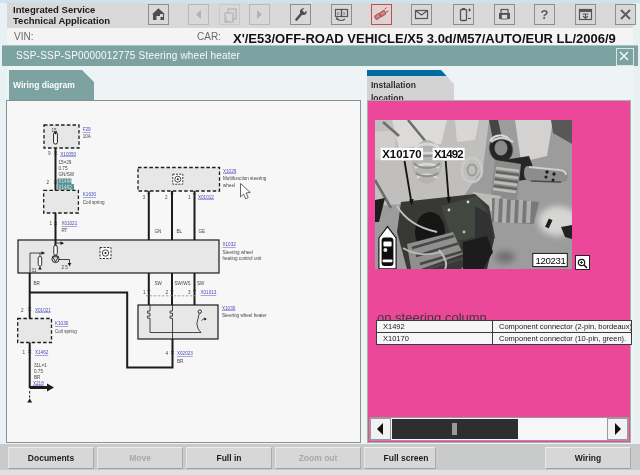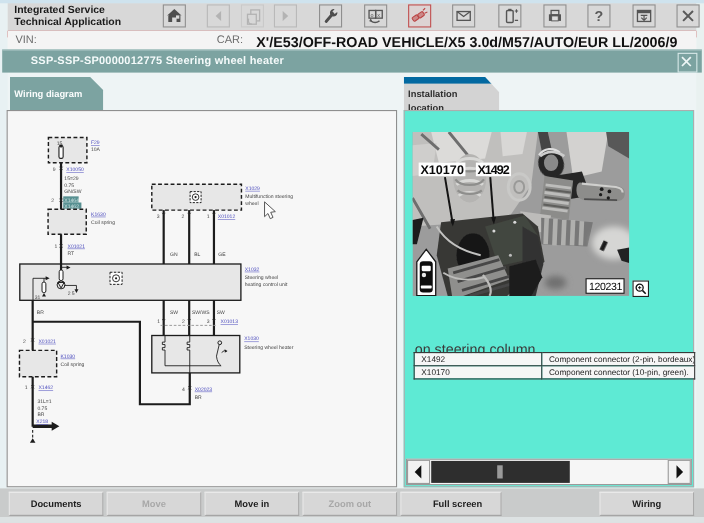--- a/index.html
+++ b/index.html
@@ -16,30 +16,30 @@
 .tbtn{position:absolute;top:2px;width:21px;height:21px;background:#d8d8d8;border:1px solid #8f8f8f;box-sizing:border-box;}
 .tbtn.dis{border-color:#b9b9b9;}
 .tbtn.red{border-color:#c05050;background:#ddd3d3;}
 .tbtn svg{position:absolute;left:0;top:0;}
 
 #vinrow{left:7px;top:28px;width:626px;height:17px;background:#f4f4f4;}
 #vinrow .lbl{color:#6a6a6a;font-size:10px;}
 #carline{font-size:13px;color:#111;font-weight:bold;}
 
 #tealbar{left:2px;top:45px;width:636px;height:20px;background:#7ca3a1;border-top:1px solid #a8c4c2;}
-#tealbar .t{position:absolute;left:26px;top:4px;color:#f4fafa;font-size:10px;font-weight:bold;letter-spacing:0.2px;}
+#tealbar .t{position:absolute;left:14px;top:4px;color:#f4fafa;font-size:10px;font-weight:normal;letter-spacing:0.2px;}
 #tclose{left:614px;top:2px;width:16px;height:16px;border:1px solid #d8e8e8;}
 
 #tab1{left:9px;top:70px;width:85px;height:31px;background:#7ca3a1;clip-path:polygon(0 0,73px 0,85px 12px,85px 31px,0 31px);}
 #tab1 .t{position:absolute;left:4px;top:10px;color:#fbfdfd;font-size:8.5px;font-weight:bold;}
 #tab2{left:367px;top:70px;width:87px;height:31px;background:#d3d3d3;clip-path:polygon(0 0,74px 0,87px 14px,87px 31px,0 31px);border-top:6px solid #0369a1;}
 #tab2 .t{position:absolute;left:4px;top:3px;color:#2e2e2e;font-size:8.5px;font-weight:bold;line-height:12.5px;}
 
 #lpanel{left:6px;top:100px;width:355px;height:343px;background:#f7f7f7;border:1px solid #8f8f8f;box-sizing:border-box;}
-#rpanel{left:367px;top:100px;width:264px;height:343px;background:#5eead4;border:1px solid #adadad;box-sizing:border-box;}
+#rpanel{left:367px;top:100px;width:264px;height:343px;background:#ec4899;border:1px solid #adadad;box-sizing:border-box;}
 
 #onsteer{left:9px;top:209px;font-size:13px;color:#3a3a3a;}
 table.ct{position:absolute;left:8px;top:219px;border-collapse:collapse;}
 table.ct td{border:1px solid #3a3a3a;font-size:7.5px;color:#222;height:11px;padding:0 0 0 6px;background:#f6f6f6;white-space:nowrap;overflow:hidden;}
 td.c1{width:109px;min-width:109px;max-width:109px;}
 td.c2{width:132px;min-width:132px;max-width:132px;}
 
 #hscroll{left:1px;top:316px;width:260px;height:24px;background:#f6f6f6;border:1px solid #9a9a9a;box-sizing:border-box;}
 .sbtn{position:absolute;top:0;width:21px;height:22px;background:#f2f2f2;border:1px solid #9a9a9a;box-sizing:border-box;}
 #sthumb{position:absolute;left:22px;top:1px;width:126px;height:20px;background:#2e2e2e;}
@@ -424,19 +424,19 @@
       <svg width="13" height="13" viewBox="0 0 13 13">
           <circle cx="5.5" cy="5.5" r="3.2" fill="none" stroke="#111" stroke-width="1.2"></circle>
           <path d="M5.5 4 v3 M4 5.5 h3" stroke="#111" stroke-width="0.8"></path>
           <path d="M8 8 L11 11" stroke="#111" stroke-width="1.4"></path>
         </svg>
     </div>
   </div>
   <div class="abs" id="botbar">
     <div class="bbtn" style="left:8px;">Documents</div>
     <div class="bbtn dis" style="left:97px;">Move</div>
-    <div class="bbtn" style="left:186px;">Move in</div>
+    <div class="bbtn" style="left:186px;">Full in</div>
     <div class="bbtn dis" style="left:275px;">Zoom out</div>
-    <div class="bbtn" style="left:364px;width:92px;padding-left:12px;">Full screen</div>
+    <div class="bbtn" style="left:364px;width:72px;padding-left:12px;">Full screen</div>
     <div class="bbtn" style="left:545px;">Wiring</div>
     <div class="strip"></div>
   </div>
 </div>
 
 </body></html>

